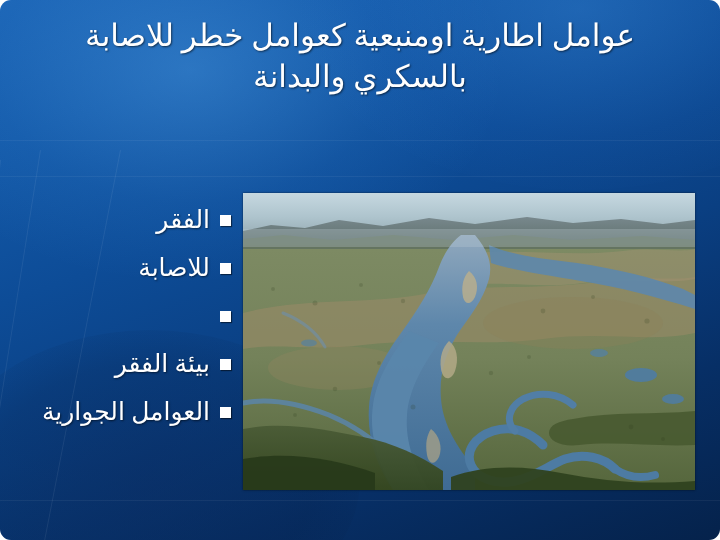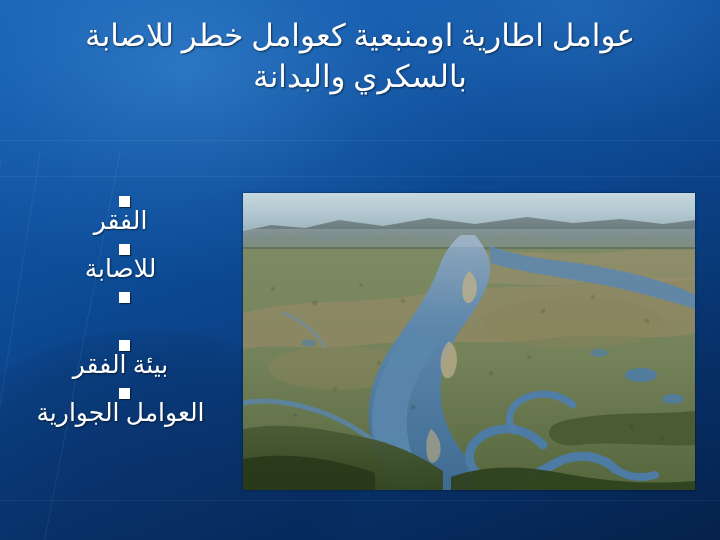--- a/index.html
+++ b/index.html
@@ -11,20 +11,21 @@
     height: 540px;
     overflow: hidden;
     font-family: "Liberation Serif", serif;
   }
   #slide {
     position: relative;
     width: 720px;
     height: 540px;
     background: linear-gradient(160deg, #1a63b4 0%, #1359a8 18%, #0d4c97 38%, #0a3f82 58%, #072f66 78%, #05224b 100%);
     overflow: hidden;
+    border-radius: 11px;
   }
   .glow {
     position: absolute;
     border-radius: 50%;
     pointer-events: none;
   }
   .glow.g1 {
     left: -120px; top: -140px; width: 620px; height: 420px;
     background: radial-gradient(ellipse at center, rgba(90,170,240,0.35) 0%, rgba(60,140,220,0.12) 45%, rgba(0,0,0,0) 72%);
   }
@@ -70,21 +71,21 @@
   #bullets {
     position: absolute;
     right: 487px;      
     top: 196px;
     width: 225px;
     direction: rtl;
     text-align: right;
   }
   .bullet-row {
     display: flex;
-    flex-direction: column;
+    flex-direction: row;
     align-items: center;
     justify-content: flex-start;
     height: 48px;
   }
   .bullet-marker {
     flex: 0 0 auto;
     width: 11px;
     height: 11px;
     background: #ffffff;
     margin-left: 10px;

